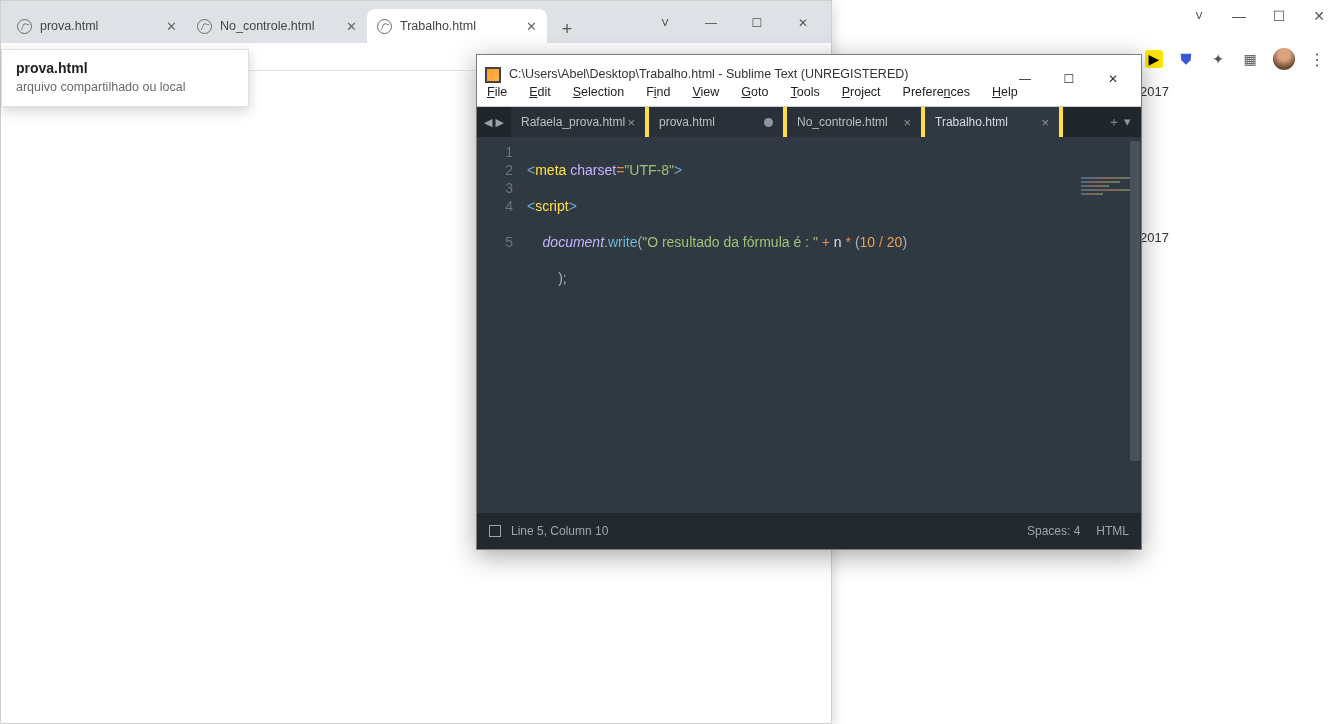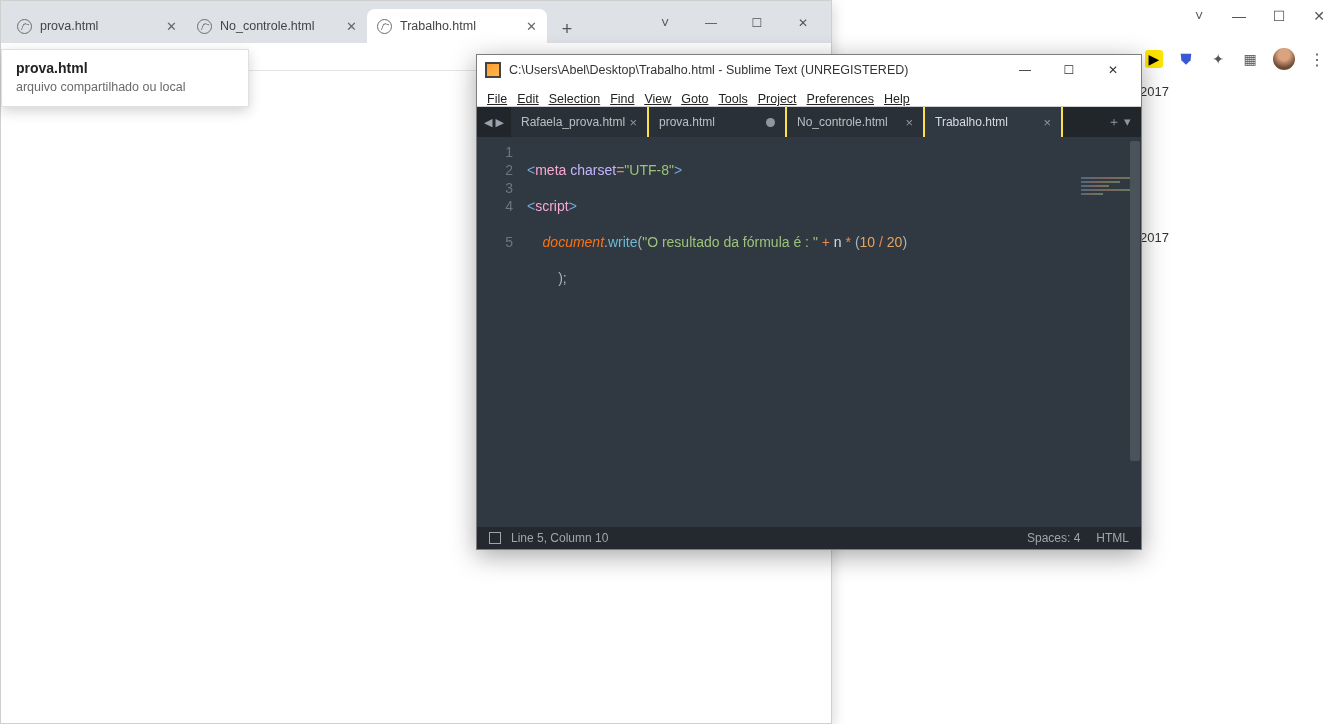--- a/index.html
+++ b/index.html
@@ -36,60 +36,60 @@
 .chrome-addr { height:28px; padding:4px 16px; font-size:13.5px; color:#5c5c5c; background:#fff; border-bottom:1px solid #e5e5e5; display:flex; align-items:center;}
 .chrome-body { position:relative; background:#fff; height:calc(100% - 70px); }
 
 
 .hovercard { position:absolute; left:0; top:48px; width:248px; background:#fff; border:1px solid #e0e0e0; box-shadow:0 4px 12px rgba(0,0,0,0.18); padding:10px 14px 12px; }
 .hovercard .hc-title { font-size:14px; font-weight:600; color:#222; margin-bottom:4px; }
 .hovercard .hc-sub { font-size:12.5px; color:#6a6a6a; }
 
 
 .subl { position:absolute; left:476px; top:54px; width:666px; height:496px; background:#303841; border:1px solid #7d7d7d; box-shadow:0 6px 24px rgba(0,0,0,0.35); display:flex; flex-direction:column; }
-.subl-titlebar { height:30px; background:#fff; display:flex; align-items:center; padding:4px 8px; font-size:12.5px; color:#333; }
+.subl-titlebar { height:30px; background:#fff; display:flex; align-items:flex-start; padding:12px 8px; font-size:12.5px; color:#333; }
 .subl-titlebar .st-icon { width:16px; height:16px; background:#444; margin-right:8px; position:relative; }
 .subl-titlebar .st-icon:before { content:""; position:absolute; inset:2px; background:linear-gradient(135deg,#ff9b2e,#ffb84d); }
 .subl-wincontrols { margin-left:auto; display:flex; gap:4px; }
 .subl-wincontrols div { width:40px; height:24px; display:flex; align-items:center; justify-content:center; font-size:12px; color:#333; }
-.subl-menu { height:22px; background:#fff; display:flex; align-items:flex-end; gap:10px; padding:0 10px; font-size:12.5px; color:#222; border-bottom:1px solid #cfcfcf;text-decoration:underline;}
+.subl-menu { height:22px; background:#fff; display:flex; align-items:flex-start; gap:22px; padding:0 10px; font-size:12.5px; color:#222; border-bottom:1px solid #cfcfcf;}
 .subl-menu span u { text-decoration:underline; }
 
 .subl-tabs { height:30px; background:#21262b; display:flex; align-items:stretch; }
 .subl-tabs .nav-arrows { width:34px; display:flex; align-items:center; justify-content:center; gap:4px; color:#9aa3ab; font-size:11px;}
-.stab { min-width:138px; padding:0 10px; display:flex; align-items:center; font-size:12px; color:#b8c0c6; gap:0; border-right:2px solid #fde047; position:relative; background:#2a3037;}
+.stab { min-width:138px; padding:0 10px; display:flex; align-items:center; font-size:12px; color:#b8c0c6; gap:0; border-right:4px solid #fde047; position:relative; background:#2a3037;}
 .stab.active { background:#303841; color:#d7dde2; }
 .stab .dot { width:9px; height:9px; border-radius:50%; background:#8f979e; margin-left:auto;}
 .stab .xclose { margin-left:auto; font-size:13px; color:#8f979e; }
 .stab-controls { margin-left:auto; width:44px; display:flex; align-items:center; justify-content:center; gap:6px; color:#8f979e; font-size:13px;}
 
 .subl-editor { flex:1; display:flex; background:#303841; font-family: Consolas, "Courier New", monospace; font-size:14px; line-height:18px; position:relative;}
 .gutter { width:44px; background:#303841; color:#6b7681; text-align:right; padding:6px 8px 0 0; user-select:none;}
 .gutter div { height:18px; }
 .code { flex:1; padding:6px 0 0 6px; color:#d7dde2; white-space:pre; position:relative;}
 .code .line { height:18px; }
 .tk-ang { color:#70a9d6; }
-.tk-tag { color:#f9a8d4; }
+.tk-tag { color:#fde047; }
 .tk-attr { color:#c4b5fd; }
 .tk-op  { color:#e78b55; }
 .tk-str { color:#9cc37a; }
 .tk-key { color:#c49ae0; font-style:italic; }
 .tk-var { color:#d7dde2; }
-.tk-obj { color:#f97316; font-style:italic; }
+.tk-obj { color:#c4b5fd; font-style:italic; }
 .tk-fn  { color:#6fbad6; }
 .tk-num { color:#e7a55b; }
 .tk-pun { color:#a8b3bb; }
 .caret { display:inline-block; width:1px; height:15px; background:#fff; vertical-align:middle; margin-left:1px; animation:blink 1s steps(1) infinite;}
 @keyframes blink { 50% { opacity:0; } }
 .minimap { position:absolute; top:4px; right:4px; width:56px; height:30px; opacity:.55; }
 .minimap div { height:2px; margin-bottom:2px; background:linear-gradient(90deg,#6a93b5, #c18870, #8fb776); }
 .editor-scrollbar { position:absolute; right:0; top:0; width:12px; height:100%; }
 .editor-scrollbar .thumb { position:absolute; right:1px; top:4px; width:10px; height:320px; background:#4a525a; border-radius:2px; }
 
-.subl-status { height:22px; background:#24292f; display:flex; align-items:center; padding:0 12px; font-size:12px; color:#9da6ad; }
+.subl-status { height:36px; background:#24292f; display:flex; align-items:center; padding:0 12px; font-size:12px; color:#9da6ad; }
 .subl-status .sq { width:12px; height:12px; border:1.5px solid #9da6ad; margin-right:10px; }
 .subl-status .spacer { flex:1; }
 .subl-status .chunk { margin-left:16px; }
 </style>
 </head>
 <body>
 
 <div class="bg-win">
   <div class="wincontrols">
     <span>˅</span>

